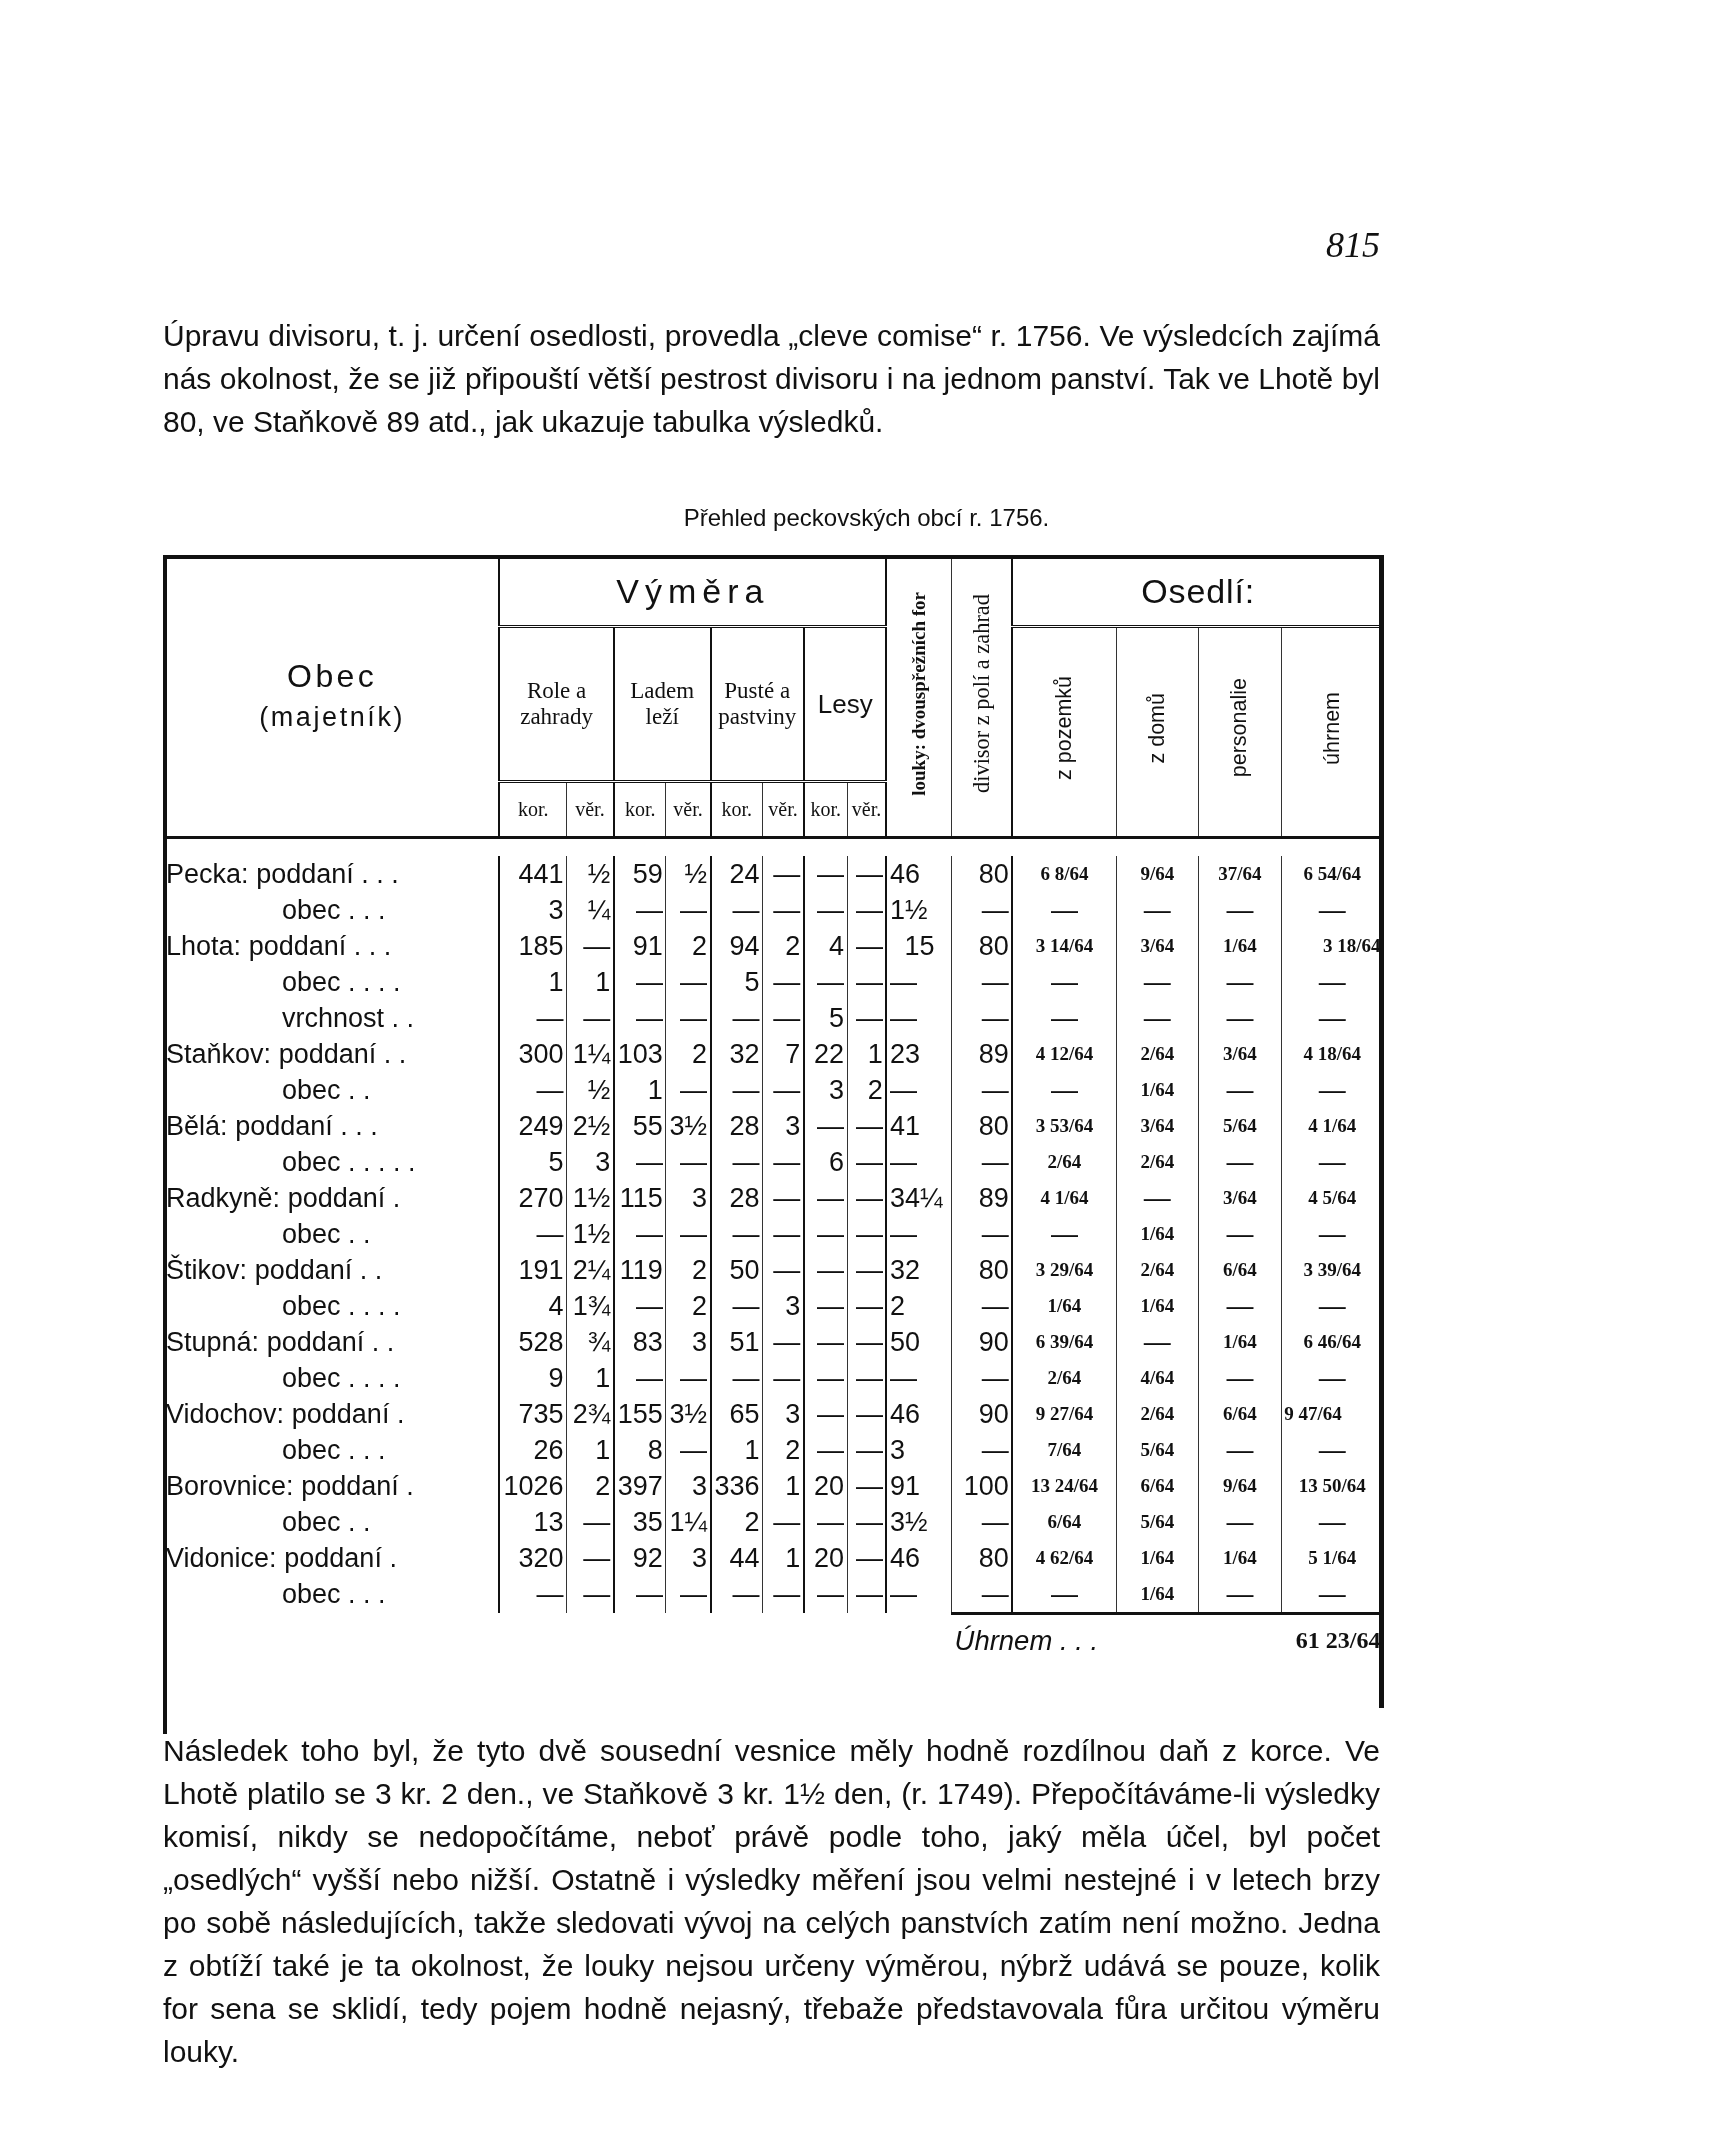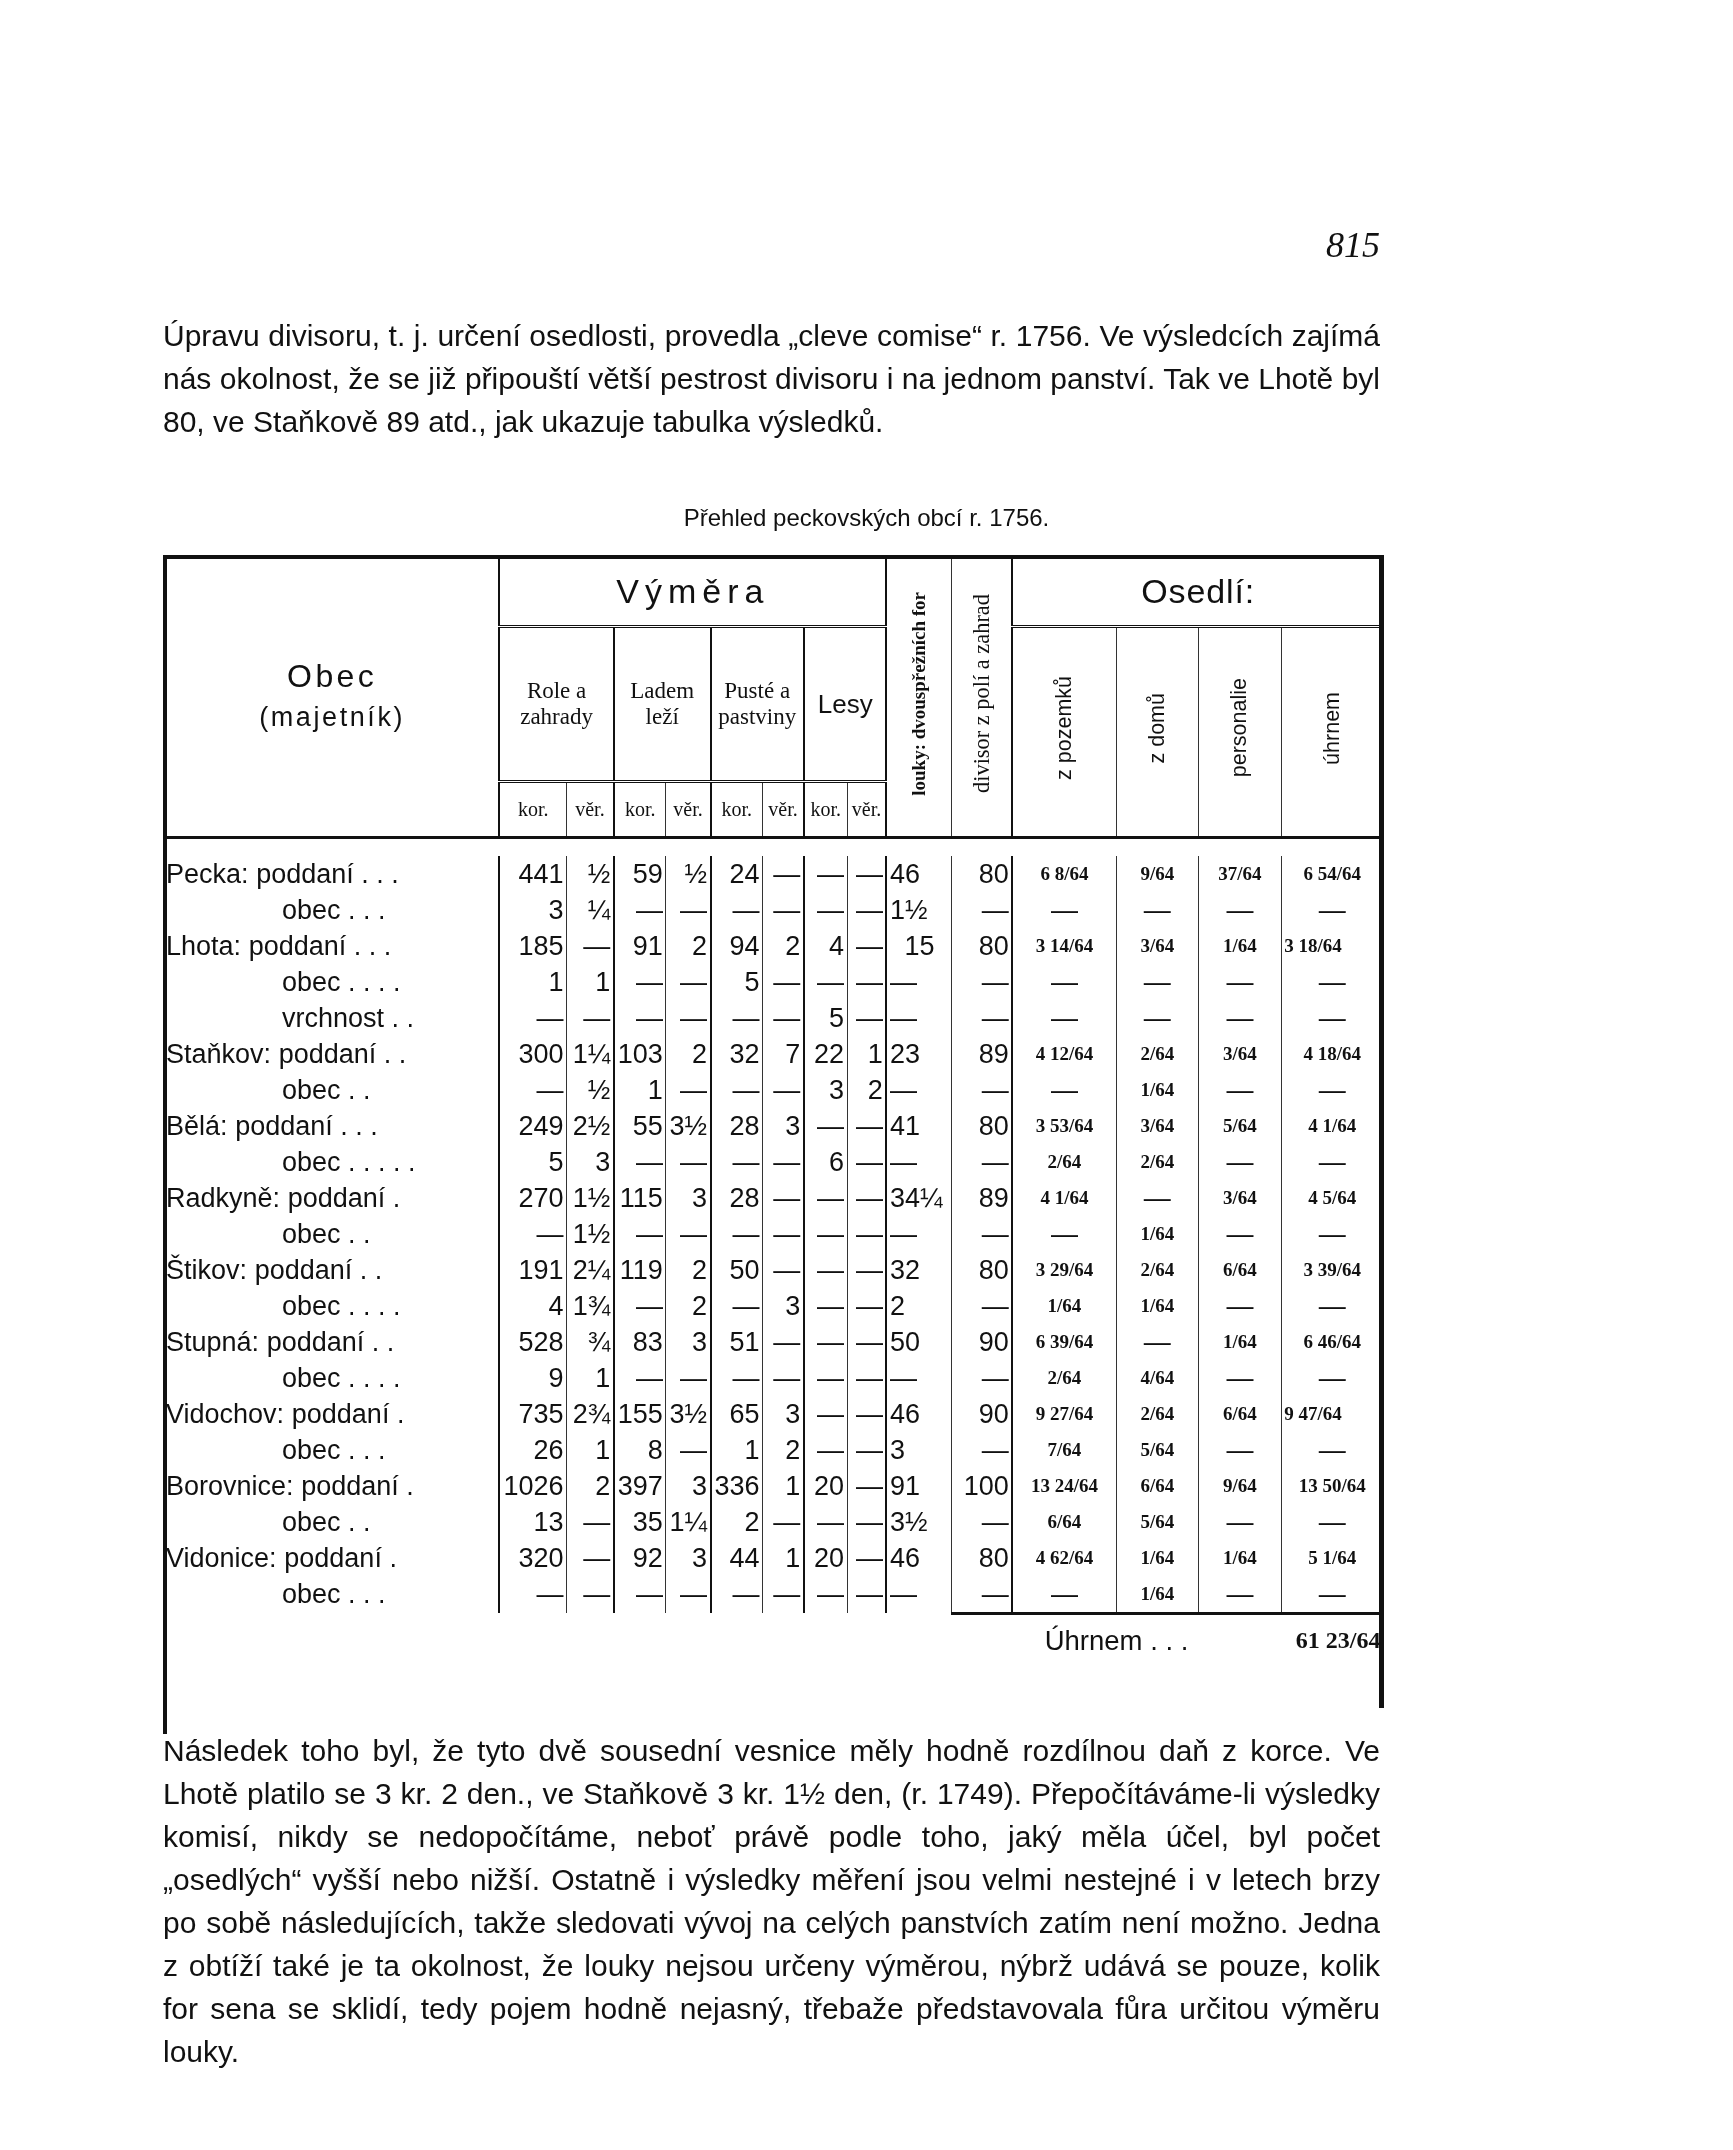--- a/index.html
+++ b/index.html
@@ -23,21 +23,21 @@
   .thin-l{border-left:0.9px solid #333;}
   .vert{writing-mode:vertical-rl;transform:rotate(180deg);font-size:21.5px;}
   .vert-serif{font-family:"Liberation Serif",serif;font-weight:bold;font-size:19px;}
   tbody tr.sep td{height:17px;border-top:3.4px solid #111;}
   tbody td{height:36px;line-height:36px;}
   td.label{text-align:left;font-size:27px;border-right:2.6px solid #111;padding-left:0;}
   td.label .muni{display:inline-block;}
   td.label .sub-owner{display:inline-block;}
   .frac{font-family:"Liberation Serif",serif;font-weight:bold;font-size:19px;}
   .total-row td{height:52px;border-top:3.4px solid #111;}
-  .total-label{text-align:center;font-size:27.5px;}
+  .total-label{text-align:left;font-size:27.5px;font-style:italic;}
   .leftbar{position:absolute;left:163px;top:555px;width:4.3px;height:1179px;background:#111;}
   .rightbar{position:absolute;left:1379px;top:555px;width:5.2px;height:1153px;background:#111;}
   .p2{top:1729px;}
 </style>
 </head>
 <body>
 
 <div class="page-number">815</div>
 
 <p class="para p1" style="margin:0">Úpravu divisoru, t. j. určení osedlosti, provedla „cleve comise“ r. 1756. Ve výsledcích zajímá nás okolnost, že se již připouští větší pestrost divisoru i na jednom panství. Tak ve Lhotě byl 80, ve Staňkově 89 atd., jak ukazuje tabulka výsledků.</p>
@@ -144,21 +144,21 @@
           <td class="thin-l">2</td>
           <td class="thick-l">94</td>
           <td class="thin-l">2</td>
           <td class="thick-l">4</td>
           <td class="thin-l">—</td>
           <td class="thick-l" style="text-align: center; margin-left: 33px;">15</td>
           <td class="thin-l">80</td>
           <td class="thick-l frac" style="text-align: center;">3 14/64</td>
           <td class="thin-l frac" style="text-align: center;">3/64</td>
           <td class="thin-l frac" style="text-align: center;">1/64</td>
-          <td class="thin-l frac" style="text-align: left;">3 18/64</td>
+          <td class="thin-l frac" style="text-align: right;">3 18/64</td>
         </tr>
         <tr>
           <td class="label"><span class="muni"></span><span class="sub-owner" style="margin-left: 116px;">obec . . . .</span></td>
           <td class="thick-l">1</td>
           <td class="thin-l">1</td>
           <td class="thick-l">—</td>
           <td class="thin-l">—</td>
           <td class="thick-l">5</td>
           <td class="thin-l">—</td>
           <td class="thick-l">—</td>

